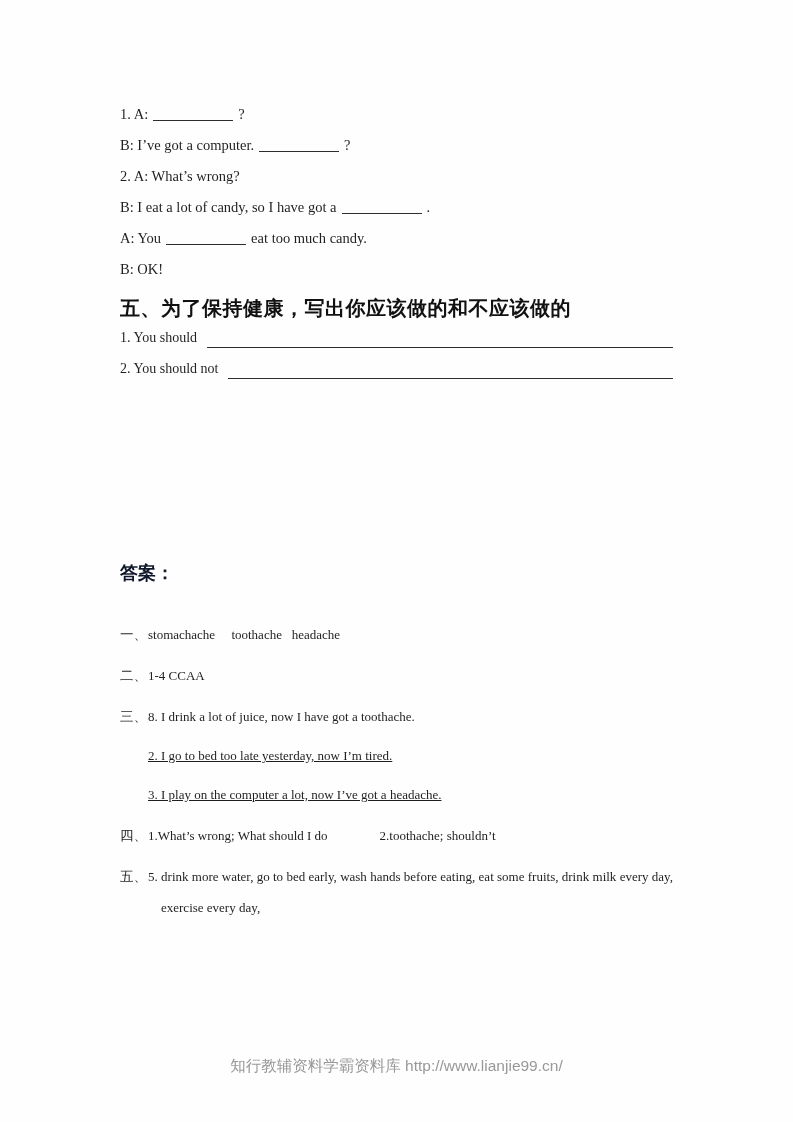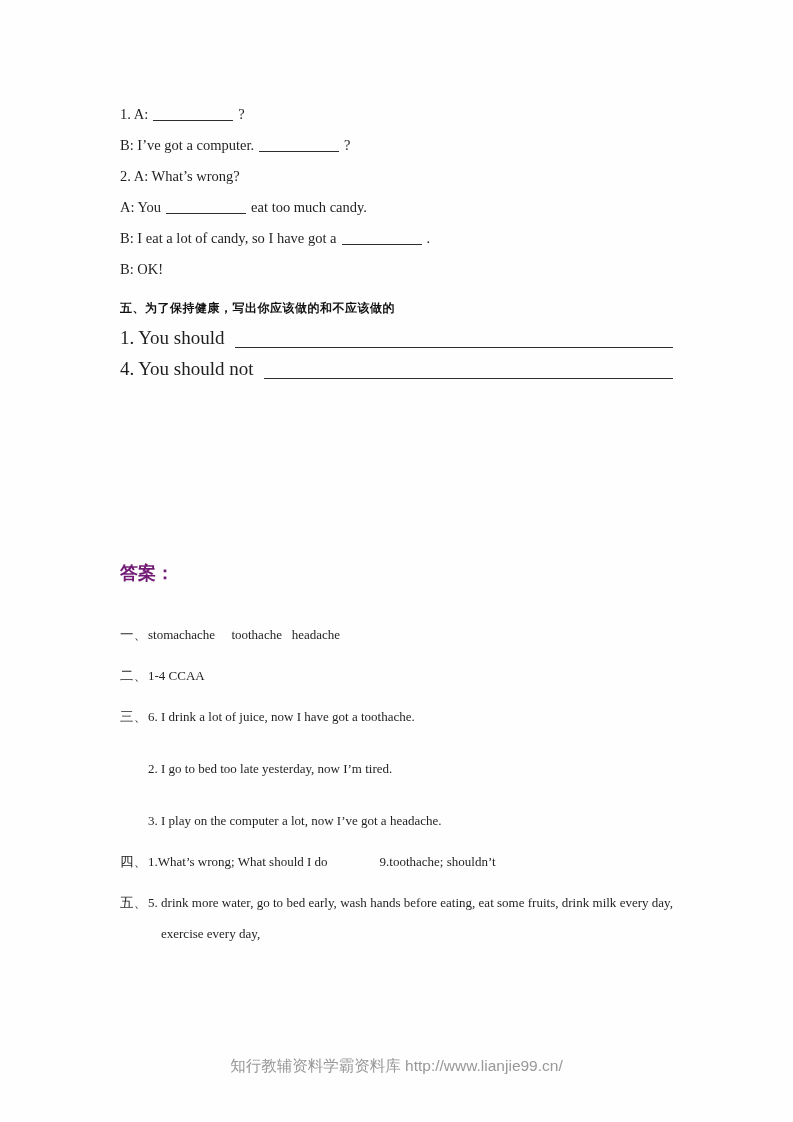--- a/index.html
+++ b/index.html
@@ -28,69 +28,69 @@
     height: 2px;
     border-bottom: 1px solid #2d2d2d;
     margin: 0 5px;
     vertical-align: -2px;
   }
   
   .sec-heading {
     margin-top: 9px;
     font-family: "Liberation Sans", "DejaVu Sans", sans-serif;
     font-weight: bold;
-    font-size: 12px;
+    font-size: 20px;
     line-height: 28px;
     letter-spacing: 0.5px;
     color: #111;
   }
   .word-bank {
     margin-top: 11px;
     font-size: 12.8px;
     line-height: 31.5px;
     text-align: justify;
   }
   .prompt-line {
     display: flex;
-    font-size: 19px;
+    font-size: 14px;
     line-height: 31px;
     height: 31px;
     text-align: right;
   }
   .prompt-line .label { white-space: nowrap; }
   .prompt-line .fill {
     flex: 1;
     margin-left: 10px;
     margin-bottom: 5px;
     align-self: flex-end;
     height: 2px;
     border-bottom: 1px solid #2d2d2d;
   }
   
   .answers-heading {
     margin-top: 177px;
     font-family: "Liberation Sans", "DejaVu Sans", sans-serif;
     font-weight: bold;
     font-size: 18px;
     line-height: 24px;
-    color: #701a75;
+    color: #0f172a;
   }
   .answers { margin-top: 34px; font-size: 13px; }
   .ans-row {
     display: flex;
     margin-bottom: 10px;
     line-height: 31px;
   }
   .ans-prefix {
     flex: none;
     width: 28px;
     font-size: 13.5px;
   }
   .ans-body { flex: 1; }
-  .ans-body .sub { margin-top: 21px; }
+  .ans-body .sub { margin-top: 8px; text-decoration: underline; }
   .ans-wrap {
     text-align: justify;
     padding-left: 13px;
     text-indent: -13px;
   }
   
   .footer {
     position: absolute;
     top: 1054px;
     left: 0;
@@ -112,65 +112,65 @@
       <div class="dline">
         <span>1. A:</span><span class="blank"></span><span>?</span>
       </div>
       <div class="dline">
         <span>B: I’ve got a computer.</span><span class="blank"></span><span>?</span>
       </div>
       <div class="dline">
         <span>2. A: What’s wrong?</span>
       </div>
       <div class="dline">
-        <span>A: You</span><span class="blank"></span><span>eat too much candy.</span>
+        <span>B: I eat a lot of candy, so I have got a</span><span class="blank"></span><span>.</span>
       </div>
       <div class="dline">
-        <span>B: I eat a lot of candy, so I have got a</span><span class="blank"></span><span>.</span>
+        <span>A: You</span><span class="blank"></span><span>eat too much candy.</span>
       </div>
       <div class="dline">
         <span>B: OK!</span>
       </div>
     </div>
 
     <div class="sec-heading">五、为了保持健康，写出你应该做的和不应该做的</div>
     <div class="prompt-line">
       <span class="label">1. You should</span>
       <span class="fill"></span>
     </div>
     <div class="prompt-line">
-      <span class="label">4. You should not</span>
+      <span class="label">2. You should not</span>
       <span class="fill"></span>
     </div>
 
     <div class="answers-heading">答案：</div>
     <div class="answers">
 
       <div class="ans-row">
         <span class="ans-prefix">一、</span>
         <div class="ans-body">stomachache&nbsp;&nbsp;&nbsp;&nbsp;&nbsp;toothache&nbsp;&nbsp;&nbsp;headache</div>
       </div>
 
       <div class="ans-row">
         <span class="ans-prefix">二、</span>
         <div class="ans-body">1-4 CCAA</div>
       </div>
 
       <div class="ans-row">
         <span class="ans-prefix">三、</span>
         <div class="ans-body">
-          <div>6. I drink a lot of juice, now I have got a toothache.</div>
+          <div>8. I drink a lot of juice, now I have got a toothache.</div>
           <div class="sub">2. I go to bed too late yesterday, now I’m tired.</div>
           <div class="sub">3. I play on the computer a lot, now I’ve got a headache.</div>
         </div>
       </div>
 
       <div class="ans-row">
         <span class="ans-prefix">四、</span>
-        <div class="ans-body">1.What’s wrong; What should I do　　　　9.toothache; shouldn’t</div>
+        <div class="ans-body">1.What’s wrong; What should I do　　　　2.toothache; shouldn’t</div>
       </div>
 
       <div class="ans-row">
         <span class="ans-prefix">五、</span>
         <div class="ans-body ans-wrap">5. drink more water, go to bed early, wash hands before eating, eat some fruits, drink milk every day, exercise every day,</div>
       </div>
 
     </div>
   </div>
 

